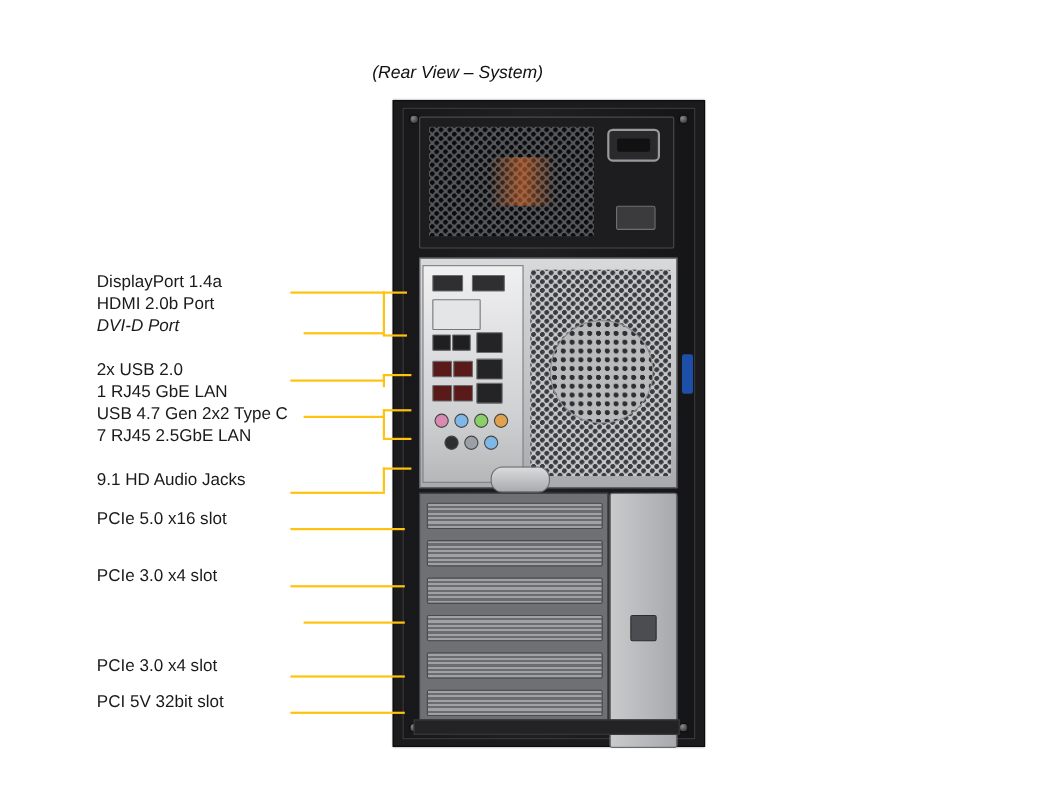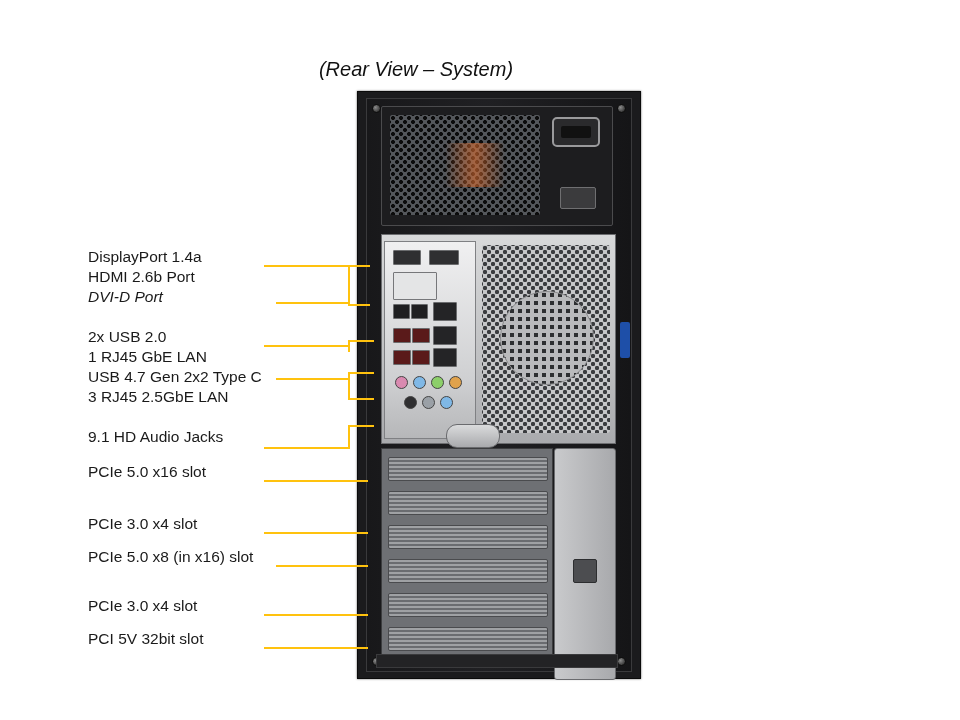--- a/index.html
+++ b/index.html
@@ -17,21 +17,21 @@
   }
 
   
   #title {
     position: absolute;
     top: 58px;
     left: 0;
     width: 832px;
     text-align: center;
     font-style: italic;
-    font-size: 20px;
+    font-size: 16px;
     color: #111;
   }
 
   
   .label {
     position: absolute;
     font-size: 15.5px;
     color: #1a1a1a;
     white-space: nowrap;
     line-height: 20px;
@@ -330,28 +330,27 @@
   <div class="leader v" style="left:348px; top:425px; height:22px;"></div>
   <div class="leader h" style="left:348px; top:425px; width:26px;"></div>
 
   <div class="leader h" style="left:264px; top:480px; width:104px;"></div>
   <div class="leader h" style="left:264px; top:532px; width:104px;"></div>
   <div class="leader h" style="left:276px; top:565px; width:92px;"></div>
   <div class="leader h" style="left:264px; top:614px; width:104px;"></div>
   <div class="leader h" style="left:264px; top:647px; width:104px;"></div>
 
   <div class="label" style="left:88px; top:247px;">DisplayPort 1.4a</div>
-  <div class="label" style="left:88px; top:267px;">HDMI 2.6b Port</div>
+  <div class="label" style="left:88px; top:267px;">HDMI 2.0b Port</div>
   <div class="label" style="left:88px; top:287px;font-style:italic;">DVI-D Port</div>
 
   <div class="label" style="left:88px; top:327px;">2x USB 2.0</div>
   <div class="label" style="left:88px; top:347px;">1 RJ45 GbE LAN</div>
   <div class="label" style="left:88px; top:367px;">USB 4.7 Gen 2x2 Type C</div>
-  <div class="label" style="left:88px; top:387px;">3 RJ45 2.5GbE LAN</div>
+  <div class="label" style="left:88px; top:387px;">7 RJ45 2.5GbE LAN</div>
   <div class="label" style="left:88px; top:427px;">9.1 HD Audio Jacks</div>
 
   <div class="label" style="left:88px; top:462px;">PCIe 5.0 x16 slot</div>
   <div class="label" style="left:88px; top:514px;">PCIe 3.0 x4 slot</div>
-  <div class="label" style="left:88px; top:547px;">PCIe 5.0 x8 (in x16) slot</div>
   <div class="label" style="left:88px; top:596px;">PCIe 3.0 x4 slot</div>
   <div class="label" style="left:88px; top:629px;">PCI 5V 32bit slot</div>
 
 </div>
 
 </body></html>

